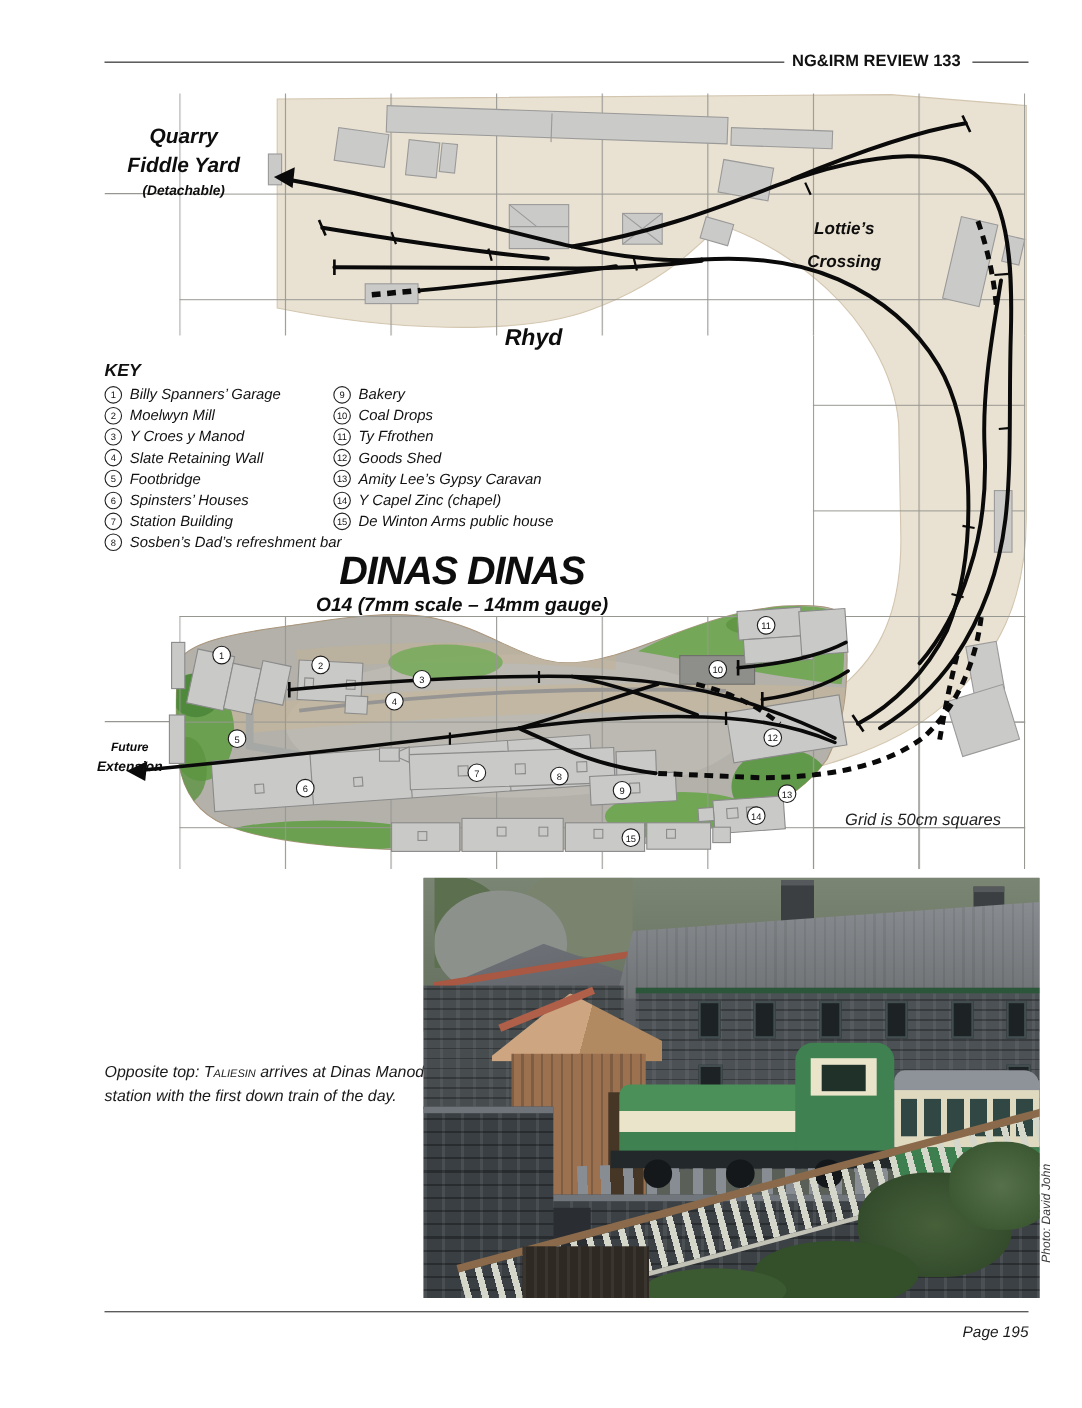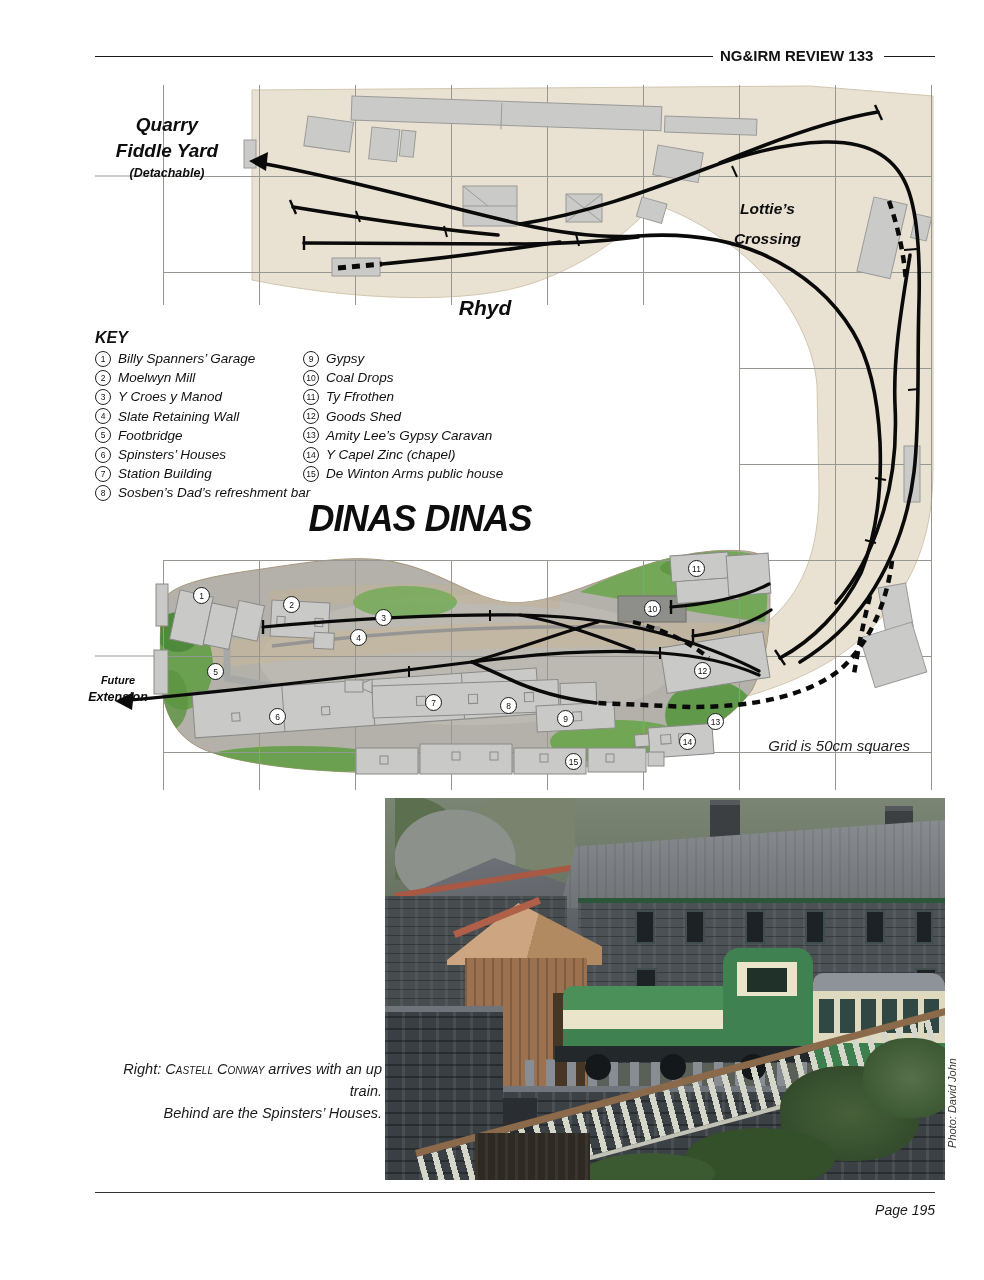--- a/index.html
+++ b/index.html
@@ -218,20 +218,21 @@
   </div>
   <div class="lbl bi" style="left:415px;top:296px;width:100px;font-size:21px;">Rhyd</div>
   <div class="lbl" style="left:57px;top:672px;width:82px;">
     <div class="bi" style="font-size:11px;line-height:17px;">Future</div>
     <div class="bi" style="font-size:12.5px;line-height:17px;">Extension</div>
   </div>
   <div class="lbl it" style="left:720px;top:737px;width:170px;font-size:15px;color:#222;text-align:right;">Grid is 50cm squares</div>
 
   <div class="lbl" style="left:210px;top:500px;width:380px;">
     <div class="bi" style="font-size:36px;letter-spacing:-1px;line-height:38px;">DINAS DINAS</div>
+    <div class="bi" style="font-size:17.5px;line-height:22px;">O14 (7mm scale – 14mm gauge)</div>
   </div>
 
   <div class="abs bi" style="left:75px;top:329px;font-size:16px;z-index:5;">KEY</div>
   <div class="kcol" style="left:75px;top:349px;">
     <div class="krow">
         <span class="kc">1</span>
         <span>Billy Spanners’ Garage</span>
       </div>
     <div class="krow">
         <span class="kc">2</span>
@@ -258,21 +259,21 @@
         <span>Station Building</span>
       </div>
     <div class="krow">
         <span class="kc">8</span>
         <span>Sosben’s Dad’s refreshment bar</span>
       </div>
   </div>
   <div class="kcol" style="left:283px;top:349px;">
     <div class="krow">
         <span class="kc">9</span>
-        <span>Gypsy</span>
+        <span>Bakery</span>
       </div>
     <div class="krow">
         <span class="kc">10</span>
         <span>Coal Drops</span>
       </div>
     <div class="krow">
         <span class="kc">11</span>
         <span>Ty Ffrothen</span>
       </div>
     <div class="krow">
@@ -302,23 +303,23 @@
   <div class="mk" style="left:405px;top:694px;">7</div>
   <div class="mk" style="left:480px;top:697px;">8</div>
   <div class="mk" style="left:537px;top:710px;">9</div>
   <div class="mk" style="left:624px;top:600px;">10</div>
   <div class="mk" style="left:668px;top:560px;">11</div>
   <div class="mk" style="left:674px;top:662px;">12</div>
   <div class="mk" style="left:687px;top:713px;">13</div>
   <div class="mk" style="left:659px;top:733px;">14</div>
   <div class="mk" style="left:545px;top:753px;">15</div>
 
-  <div class="abs it" style="left:68px;top:1058px;width:294px;font-size:14.5px;line-height:22px;color:#1a1a1a;text-align:right;">
-    <div><span>Right: </span><span class="sc">Castell Conway</span><span> arrives with an up train.</span></div>
-    <div>Behind are the Spinsters’ Houses.</div>
+  <div class="abs it" style="left:75px;top:964px;width:312px;font-size:14.5px;line-height:22px;color:#1a1a1a;">
+    <div><span>Opposite top: </span><span class="sc">Taliesin</span><span> arrives at Dinas Manod</span></div>
+    <div>station with the first down train of the day.</div>
   </div>
 
   <div id="photo">
     <div class="pp" style="left:0;top:0;width:560px;height:140px;background:linear-gradient(#7b8573,#626c5c);"></div>
     <div class="pp" style="left:10px;top:0;width:180px;height:120px;background:radial-gradient(100px 80px at 60px 60px,#8c918c 0 60%,transparent 61%),radial-gradient(90px 70px at 10px 40px,#5c7050 0 60%,transparent 61%),radial-gradient(120px 70px at 150px 30px,#79836e 0 60%,transparent 61%);"></div>
     <div class="pp" style="left:0;top:60px;width:210px;height:85px;background:linear-gradient(170deg,#70747a,#595d61);clip-path:polygon(0 55%,52% 0,100% 42%,100% 100%,0 100%);"></div>
     <div class="pp" style="left:8px;top:80px;width:190px;height:6px;background:#a85843;transform:rotate(-9deg);"></div>
     <div class="pp" style="left:325px;top:2px;width:30px;height:70px;background:#3b3f42;border-top:5px solid #55595c;"></div>
     <div class="pp" style="left:500px;top:8px;width:28px;height:62px;background:#3b3f42;border-top:5px solid #55595c;"></div>
     <div class="pp" style="left:175px;top:22px;width:385px;height:88px;background:repeating-linear-gradient(90deg,rgba(0,0,0,.07) 0 2px,transparent 2px 9px),linear-gradient(#888c90,#6f7376);clip-path:polygon(0 100%,4% 30%,100% 0,100% 100%);"></div>

